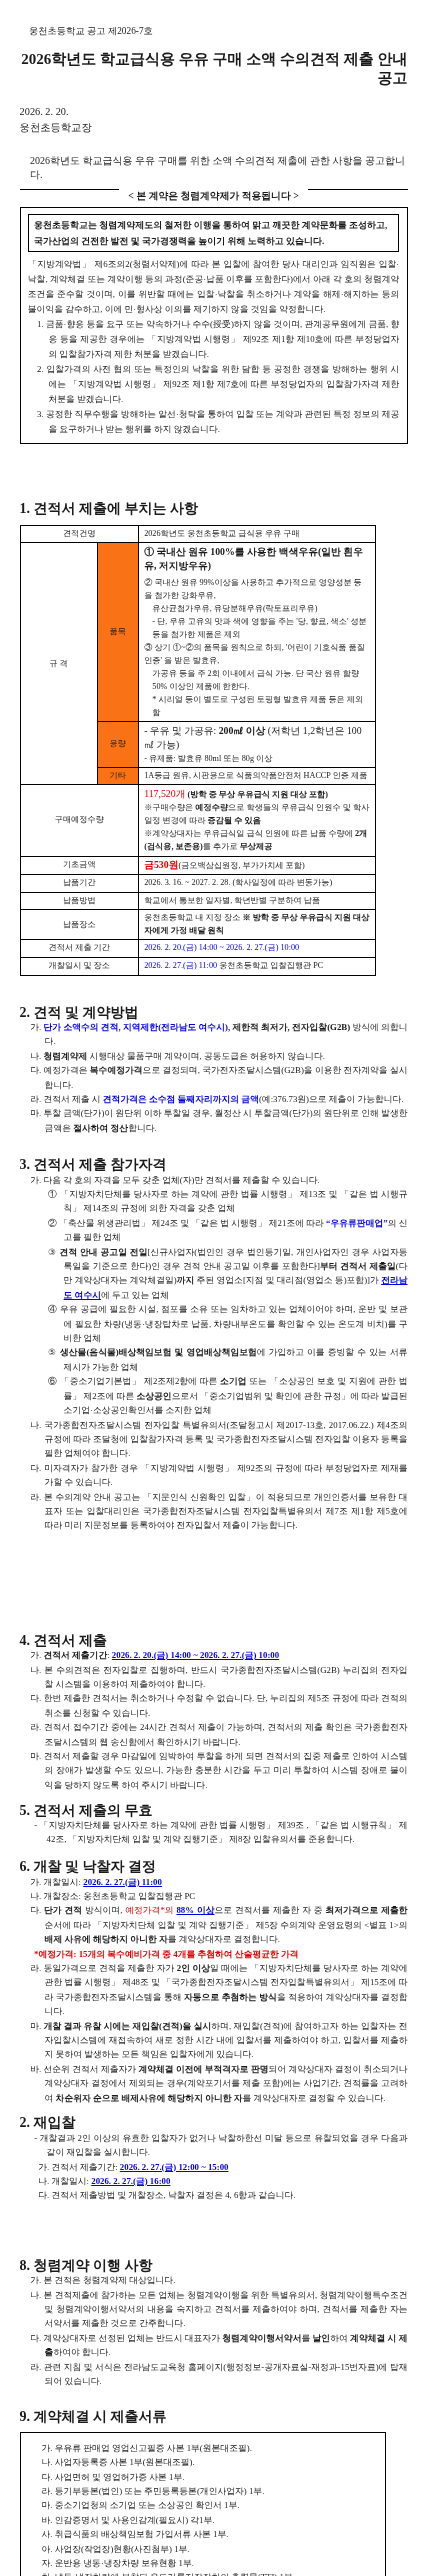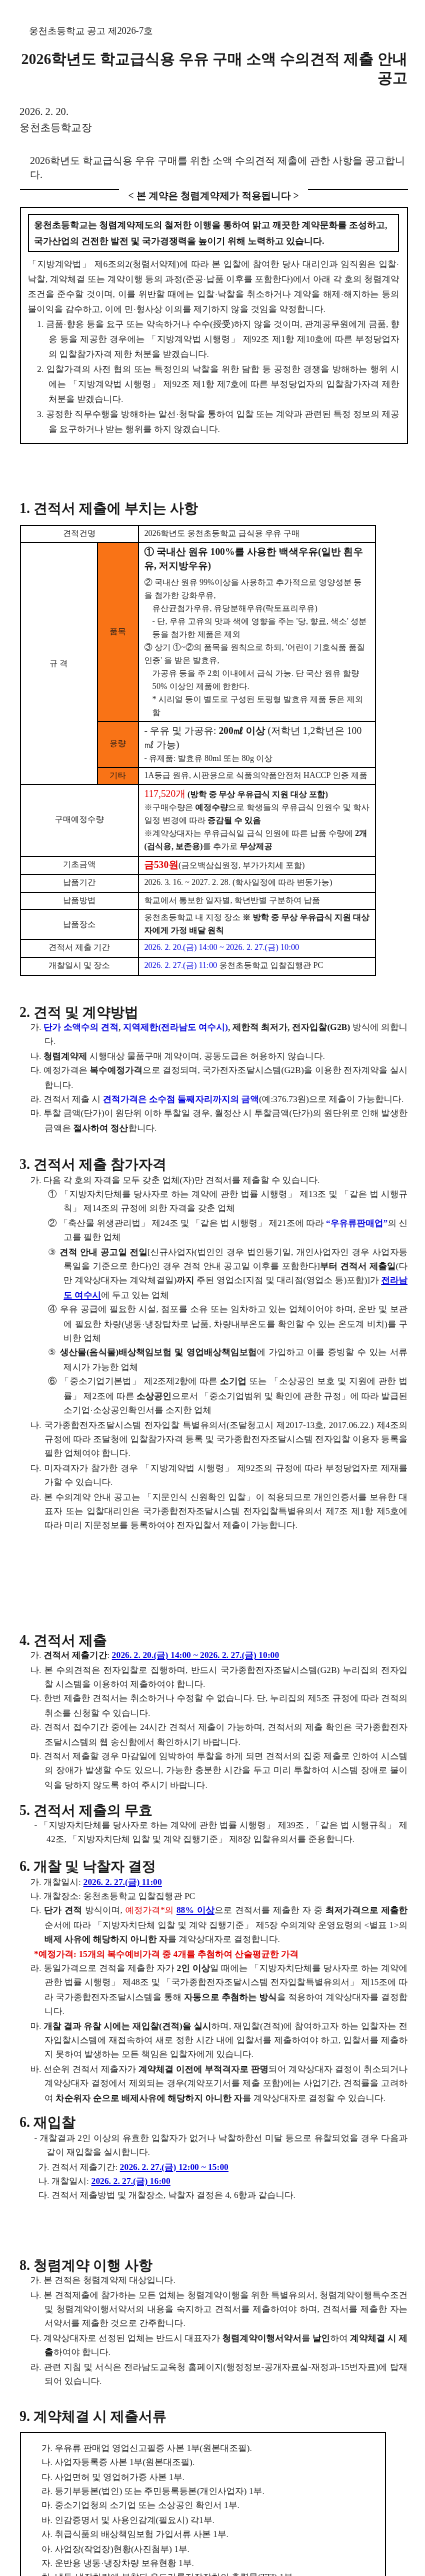--- a/index.html
+++ b/index.html
@@ -180,21 +180,21 @@
     <div class="p1"><span>가. 개찰일시: </span><span class="b blue u">2026. 2. 27.(금) 11:00</span></div>
     <div class="p1"><span>나. 개찰장소: 웅천초등학교 입찰집행관 PC</span></div>
     <div class="p1"><span>다. </span><span class="b">단가 견적</span><span> 방식이며, </span><span class="red">예정가격*의</span><span> </span><span class="b blue u">88% 이상</span><span>으로 견적서를 제출한 자 중 </span><span class="b">최저가격으로 제출한</span><span> 순서에 따라 「지방자치단체 입찰 및 계약 집행기준」 제5장 수의계약 운영요령의 &lt;별표 1&gt;의 </span><span class="b">배제 사유에 해당하지 아니한 자</span><span>를 계약상대자로 결정합니다.</span></div>
     <div class="rednote"><span class="red b">*예정가격: 15개의 복수예비가격 중 4개를 추첨하여 산술평균한 가격</span></div>
     <div class="p1"><span>라. 동일가격으로 견적을 제출한 자가 </span><span class="b">2인 이상</span><span>일 때에는 「지방자치단체를 당사자로 하는 계약에 관한 법률 시행령」 제48조 및 「국가종합전자조달시스템 전자입찰특별유의서」 제15조에 따라 국가종합전자조달시스템을  통해 </span><span class="b">자동으로 추첨하는 방식</span><span>을 적용하여 계약상대자를 결정합니다.</span></div>
     <div class="p1"><span>마. </span><span class="b">개찰 결과 유찰 시에는 재입찰(견적)을 실시</span><span>하며, 재입찰(견적)에 참여하고자 하는 입찰자는 전자입찰시스템에 재접속하여 새로 정한 시간 내에 입찰서를 제출하여야 하고, 입찰서를 제출하지 못하여 발생하는 모든 책임은 입찰자에게 있습니다.</span></div>
     <div class="p1"><span>바. 선순위 견적서 제출자가 </span><span class="b">계약체결 이전에 부적격자로 판명</span><span>되어 계약상대자 결정이 취소되거나 계약상대자 결정에서 제외되는 경우(계약포기서를 제출 포함)에는 사업기간, 견적률을 고려하여 </span><span class="b">차순위자 순으로 배제사유에 해당하지 아니한 자</span><span>를 계약상대자로 결정할 수 있습니다.</span></div>
   </div>
 
   <div class="sec" style="margin-top:11.3px">
-    <div class="sec-title">6. 재입찰</div>
+    <div class="sec-title">2. 재입찰</div>
     <div class="pdash"><span>- 개찰결과 2인 이상의 유효한 입찰자가 없거나 낙찰하한선 미달 등으로 유찰되었을 경우 다음과 같이 재입찰을 실시합니다.</span></div>
     <div class="p1" style="padding-left:33px"><span>가. 견적서 제출기간: </span><span class="b blue u">2026. 2. 27.(금) 12:00 ~ 15:00</span></div>
     <div class="p1" style="padding-left:33px"><span>나. 개찰일시: </span><span class="b blue u">2026. 2. 27.(금) 16:00</span></div>
     <div class="p1" style="padding-left:33px"><span>다. 견적서 제출방법 및 개찰장소, 낙찰자 결정은 4, 6항과 같습니다.</span></div>
   </div>
 
   <div class="sec" style="margin-top:56px">
     <div class="sec-title">8. 청렴계약 이행 사항</div>
     <div class="p1"><span>가. 본 견적은 청렴계약제 대상입니다.</span></div>
     <div class="p1"><span>나. 본 견적제출에 참가하는 모든 업체는 청렴계약이행을 위한 특별유의서, 청렴계약이행특수조건 및 청렴계약이행서약서의 내용을 숙지하고 견적서를 제출하여야 하며, 견적서를 제출한 자는 서약서를 제출한 것으로 간주합니다.</span></div>

